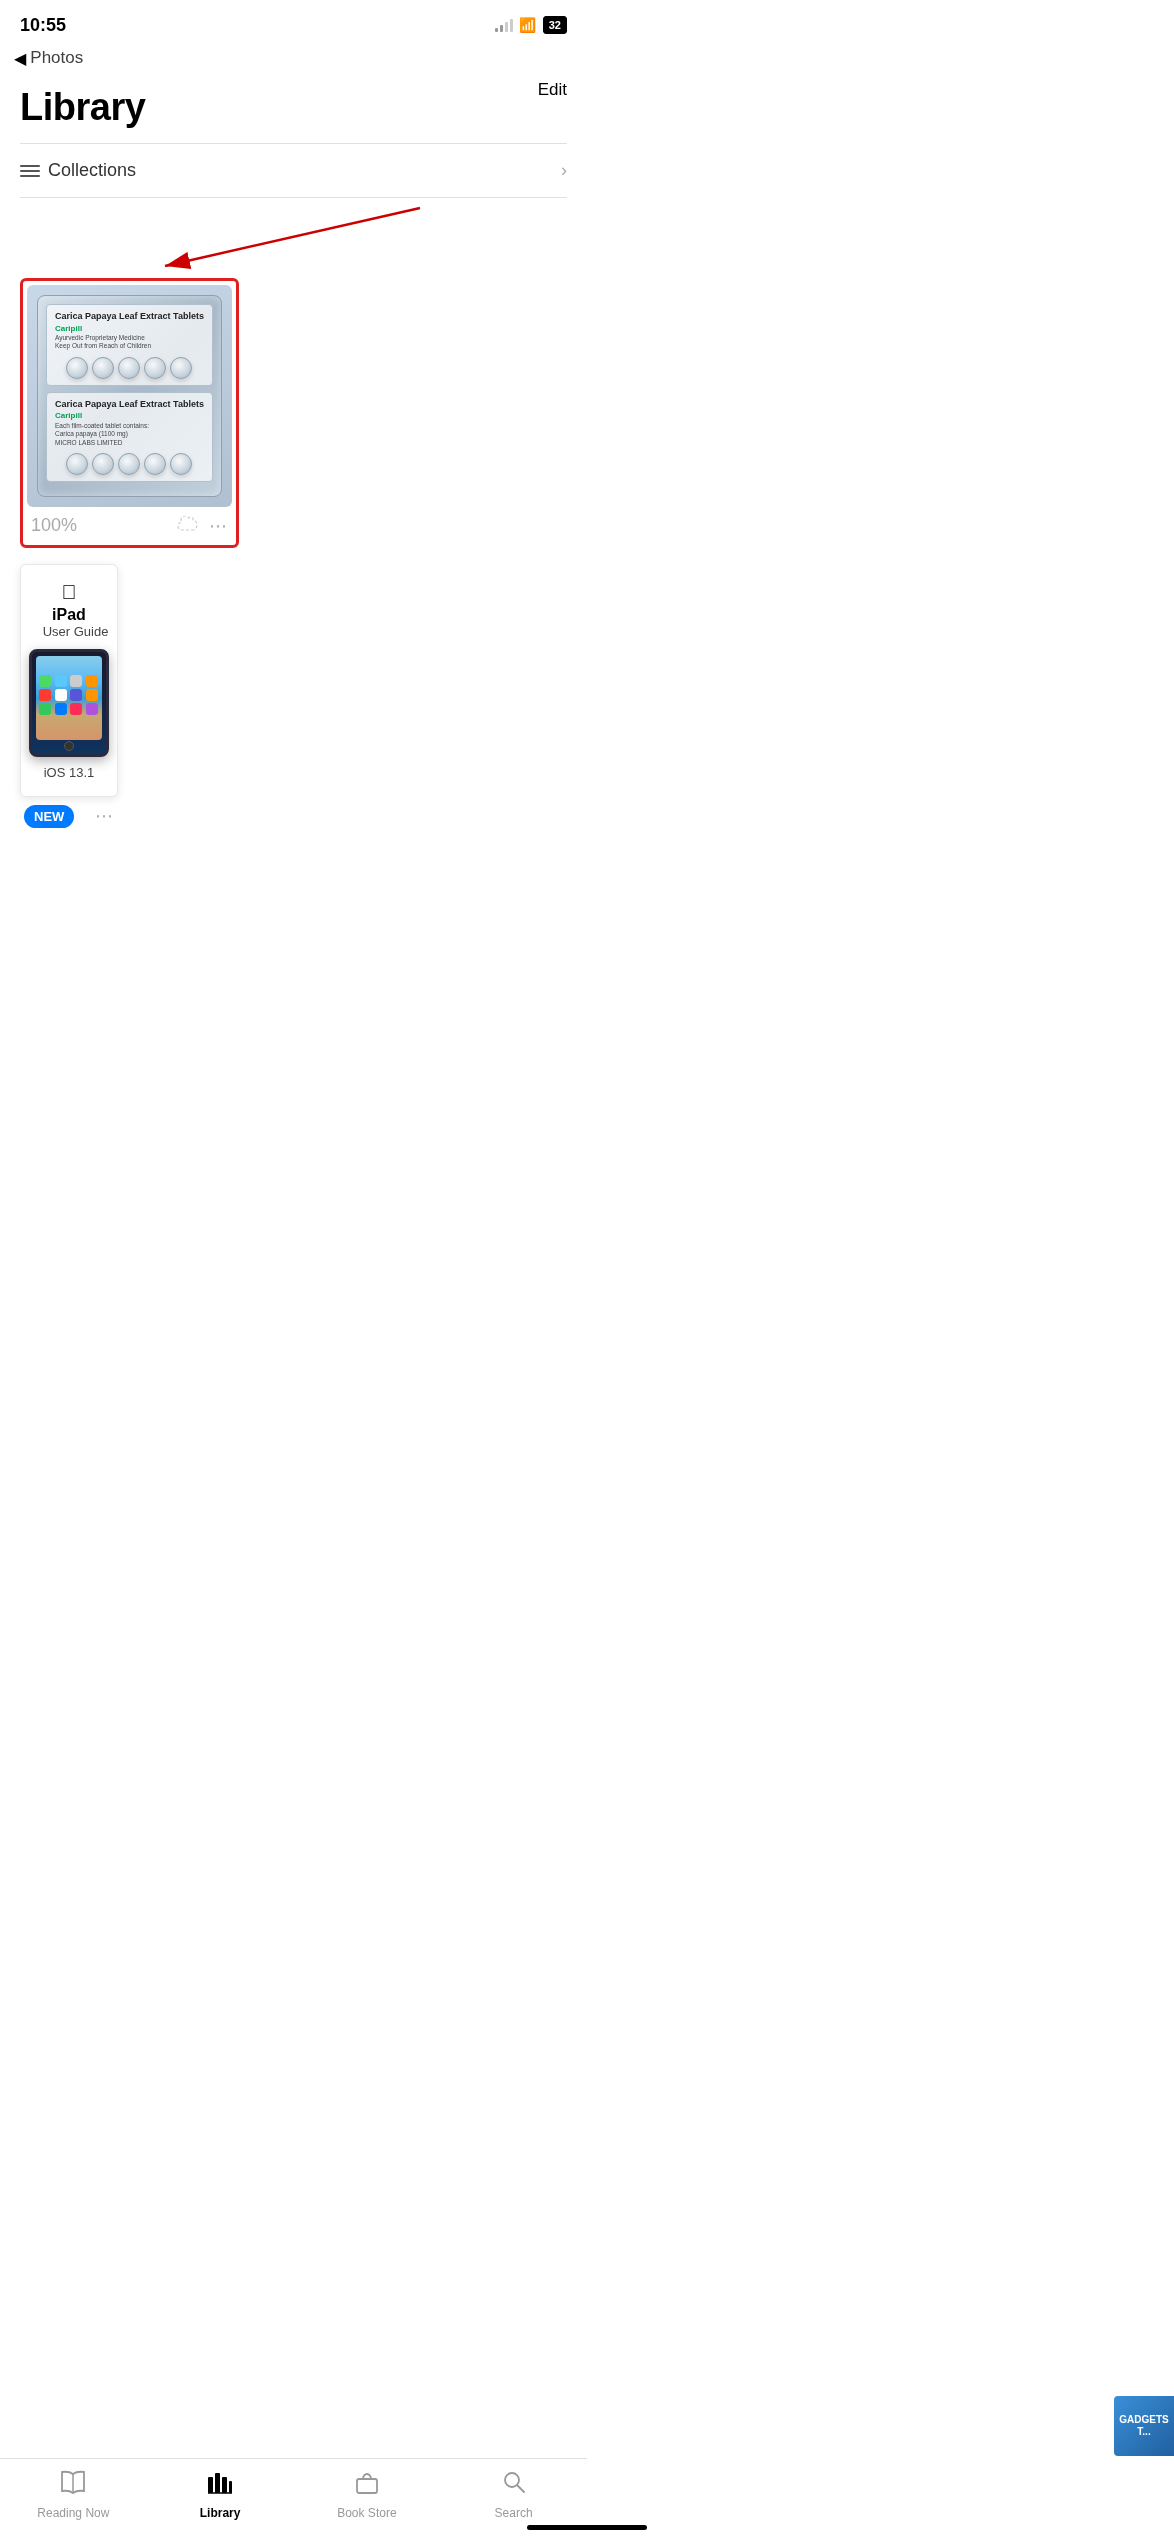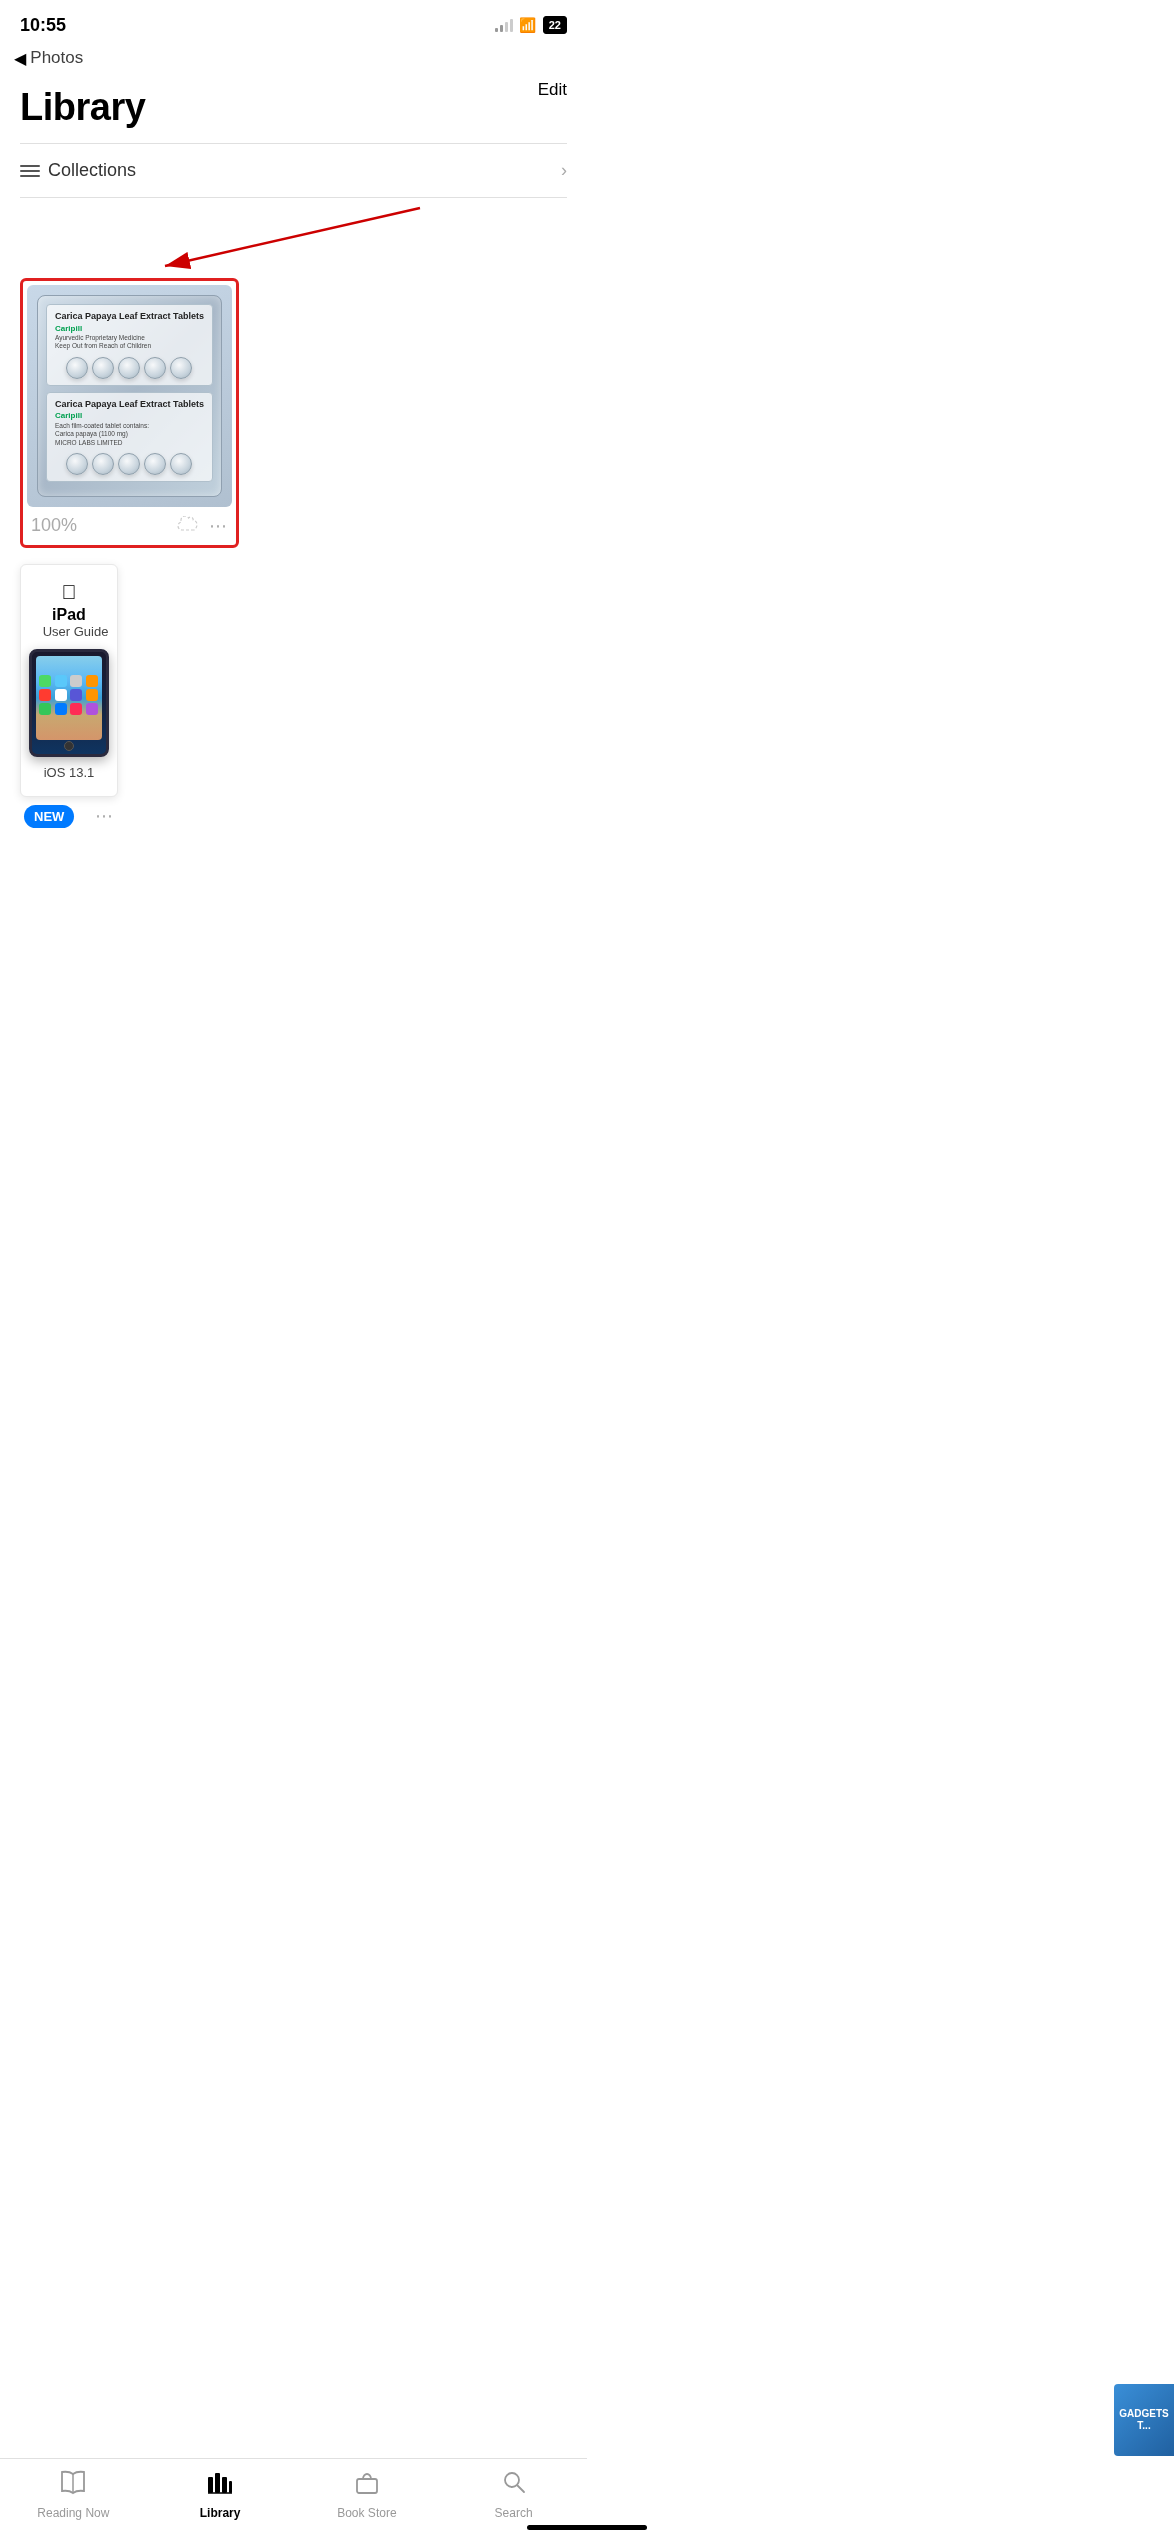--- a/index.html
+++ b/index.html
@@ -410,21 +410,21 @@
       background: #000;
       border-radius: 3px;
     }
 
     
     .watermark {
       position: fixed;
       bottom: 80px;
       right: 0;
       width: 60px;
-      height: 72px;
+      height: 60px;
       background: linear-gradient(135deg, #3a8fd8 0%, #2060a0 100%);
       display: flex;
       align-items: center;
       justify-content: center;
       font-size: 10px;
       color: #fff;
       font-weight: 700;
       text-align: center;
       line-height: 1.2;
       z-index: 100;
@@ -437,21 +437,21 @@
 <div class="status-bar">
   <span class="status-time">10:55</span>
   <div class="status-icons">
     <div class="signal-bars">
       <div class="signal-bar" style="height:4px;"></div>
       <div class="signal-bar" style="height:7px;"></div>
       <div class="signal-bar" style="height:10px; background:#ccc;"></div>
       <div class="signal-bar" style="height:13px; background:#ccc;"></div>
     </div>
     <span class="wifi-icon">📶</span>
-    <span class="battery-badge">22</span>
+    <span class="battery-badge">32</span>
   </div>
 </div>
 
 <div class="nav-back">
   <span class="back-arrow">◀</span>
   <span class="back-label">Photos</span>
 </div>
 <button class="edit-button">Edit</button>
 
 <h1 class="page-title">Library</h1>

